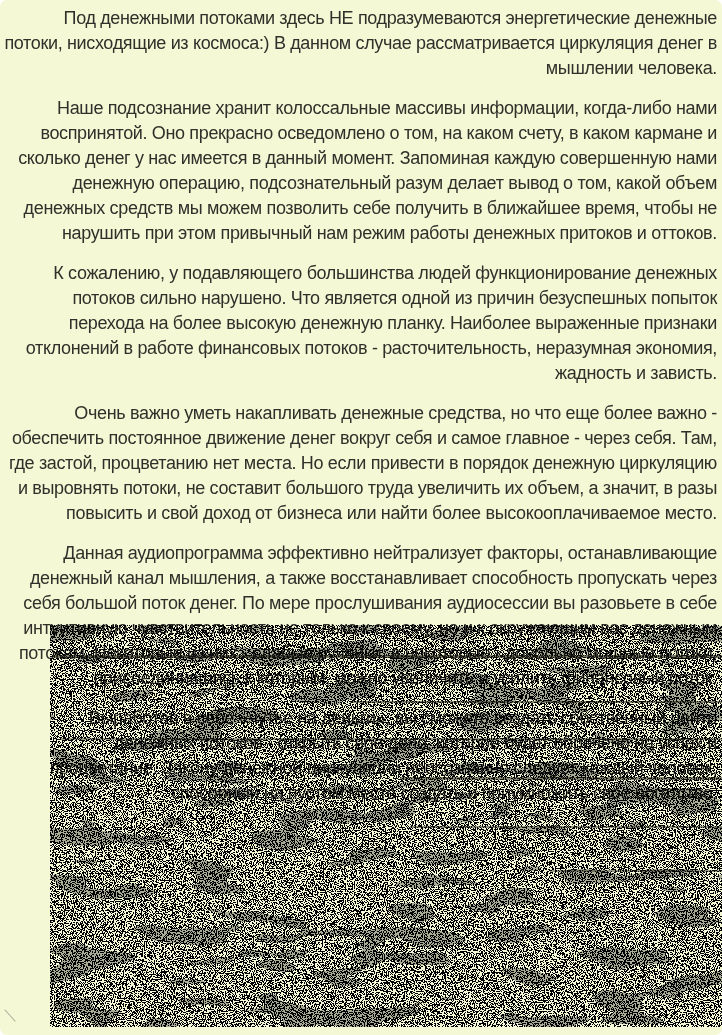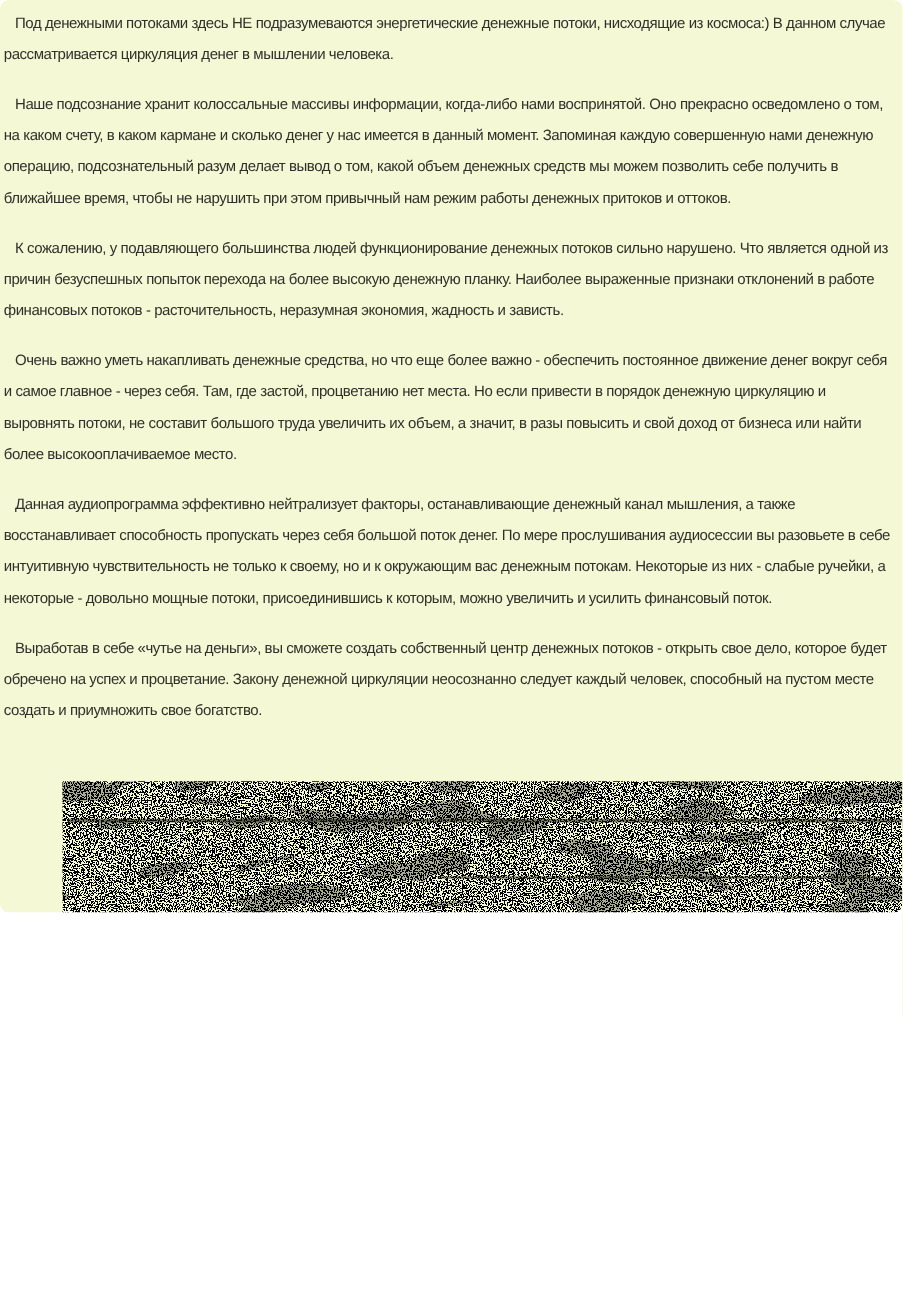--- a/index.html
+++ b/index.html
@@ -1,27 +1,28 @@
 <!DOCTYPE html>
 <html><head>
 <meta charset="utf-8">
 <style>
   html,body{margin:0;padding:0;background:#ffffff;}
   .page{
     position:relative;
     width:722px;
-    height:730px;
+    height:1035px;
     background:#f4f8d5;
     border-radius:7px;
     overflow:hidden;
     color:#30302a;
     font-family:"Liberation Sans","DejaVu Sans",sans-serif;
-    font-size:12px;
+    font-size:18px;
     line-height:25px;
     letter-spacing:-0.35px;
+    text-align:right;
   }
   .content{padding:6px 5px 0 3px;}
   .content p{margin:0 0 15px 0;text-indent:9px;}
   .noise-block{
     position:absolute;
     left:50px;
     top:625px;
     width:672px;
     height:402px;
     pointer-events:none;

